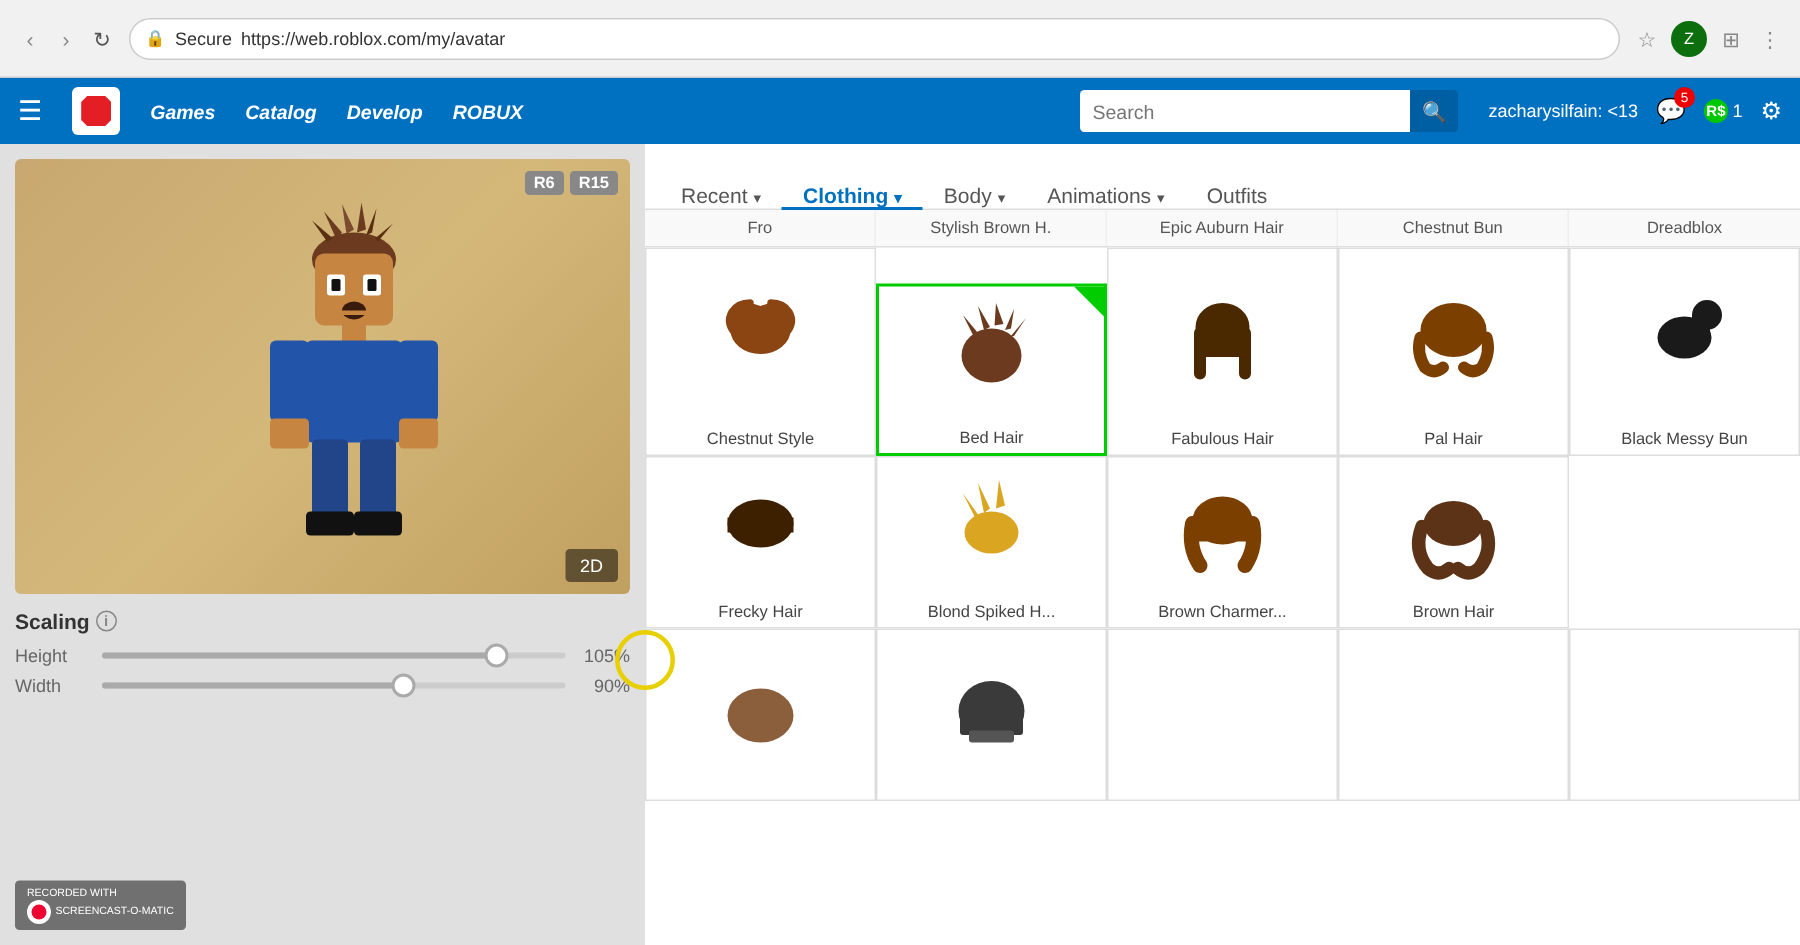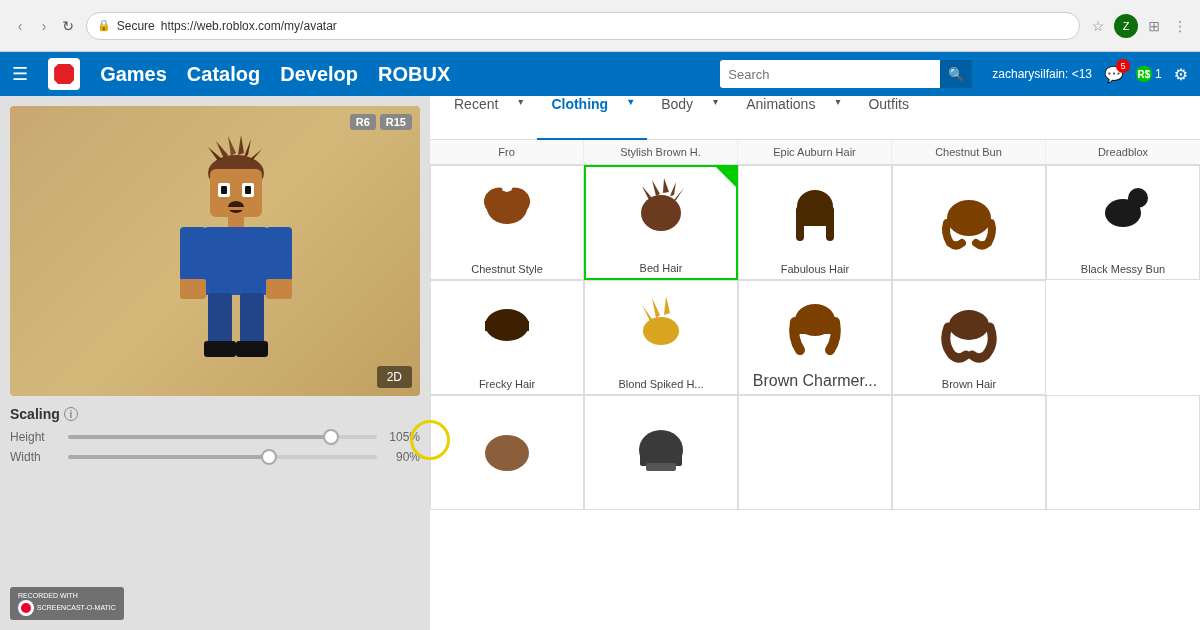--- a/index.html
+++ b/index.html
@@ -130,24 +130,25 @@
       border-radius: 4px;
     }
     .roblox-logo-inner {
       width: 20px;
       height: 20px;
       background: #e31e24;
       clip-path: polygon(20% 0%, 80% 0%, 100% 20%, 100% 80%, 80% 100%, 20% 100%, 0% 80%, 0% 20%);
     }
     .nav-item {
       color: white;
-      font-size: 20px;
+      font-size: 13px;
       font-weight: bold;
       cursor: pointer;
       text-decoration: none;
+      font-style: italic;
     }
     .nav-search {
       margin-left: auto;
       display: flex;
       align-items: center;
     }
     .nav-search input {
       height: 28px;
       width: 220px;
       border: none;
@@ -356,26 +357,26 @@
       align-items: center;
       border-bottom: 1px solid #ddd;
       padding: 0 10px;
       height: 44px;
       background: white;
     }
     .tab-item {
       padding: 0 14px;
       height: 44px;
       display: flex;
-      align-items: flex-start;
+      align-items: flex-end;
       font-size: 14px;
       color: #555;
       cursor: pointer;
       border-bottom: 2px solid transparent;
-      gap: 20px;
+      gap: 4px;
     }
     .tab-item.active {
       color: #0070c0;
       border-bottom: 2px solid #0070c0;
       font-weight: bold;
     }
     .tab-arrow { font-size: 10px; }
 
     
     .cursor-circle {
@@ -549,21 +550,21 @@
             <div style="width: 100%; flex: 1 1 0%; display: flex; align-items: center; justify-content: center; padding: 6px;">
               <svg width="70" height="70" viewBox="0 0 70 70">
                 <ellipse cx="35" cy="30" rx="20" ry="16" fill="#8B4513"></ellipse>
                 <path d="M15,30 Q10,20 20,15 Q25,10 35,14 Q45,10 50,15 Q60,20 55,30" fill="#8B4513"></path>
                 <path d="M18,32 Q12,25 16,18 Q20,12 28,12" fill="none" stroke="#8B4513" stroke-width="5" stroke-linecap="round"></path>
                 <path d="M52,32 Q58,25 54,18 Q50,12 42,12" fill="none" stroke="#8B4513" stroke-width="5" stroke-linecap="round"></path>
               </svg>
             </div>
             <div style="font-size: 11px; color: rgb(68, 68, 68); padding: 4px 6px; text-align: center; width: 100%; white-space: nowrap; overflow: hidden; text-overflow: ellipsis;">Chestnut Style</div>
           </div>
-          <div style="border: 2px solid rgb(0, 204, 0); display: flex; flex-direction: column; align-items: center; background: white; cursor: pointer; position: relative; min-height: 115px;">
+          <div style="border: 2px solid rgb(0, 204, 0); display: flex; flex-direction: column; align-items: center; background: white; cursor: pointer; position: relative; min-height: 115px; margin-top: 24px;">
             <div style="position: absolute; top: 0px; right: 0px; width: 0px; height: 0px; border-style: solid; border-width: 0px 20px 20px 0px; border-color: transparent rgb(0, 204, 0) transparent transparent;"></div>
             <div style="width: 100%; flex: 1 1 0%; display: flex; align-items: center; justify-content: center; padding: 6px;">
               <svg width="70" height="70" viewBox="0 0 70 70">
                 <ellipse cx="35" cy="35" rx="20" ry="18" fill="#6B3A1F"></ellipse>
                 <polygon points="30,18 26,2 34,16" fill="#6B3A1F"></polygon>
                 <polygon points="37,15 38,0 43,14" fill="#6B3A1F"></polygon>
                 <polygon points="44,18 50,4 48,17" fill="#6B3A1F"></polygon>
                 <polygon points="23,22 16,8 26,20" fill="#6B3A1F"></polygon>
                 <polygon points="50,22 58,10 48,22" fill="#6B3A1F"></polygon>
               </svg>
@@ -582,20 +583,21 @@
             <div style="font-size: 11px; color: rgb(68, 68, 68); padding: 4px 18px; text-align: center; width: 100%; white-space: nowrap; overflow: hidden; text-overflow: ellipsis;">Fabulous Hair</div>
           </div>
           <div style="border: 1px solid rgb(221, 221, 221); display: flex; flex-direction: column; align-items: center; background: white; cursor: pointer; position: relative; min-height: 115px;">
             <div style="width: 100%; flex: 1 1 0%; display: flex; align-items: center; justify-content: center; padding: 6px;">
               <svg width="70" height="70" viewBox="0 0 70 70">
                 <ellipse cx="35" cy="30" rx="22" ry="18" fill="#7B3F00"></ellipse>
                 <path d="M13,35 Q10,45 16,55 Q22,60 28,55" fill="none" stroke="#7B3F00" stroke-width="8" stroke-linecap="round"></path>
                 <path d="M57,35 Q60,45 54,55 Q48,60 42,55" fill="none" stroke="#7B3F00" stroke-width="8" stroke-linecap="round"></path>
               </svg>
             </div>
+            <div style="font-size: 11px; color: rgb(68, 68, 68); padding: 4px 6px; text-align: center; width: 100%; white-space: nowrap; overflow: hidden; text-overflow: ellipsis;">Pal Hair</div>
           </div>
           <div style="border: 1px solid rgb(221, 221, 221); display: flex; flex-direction: column; align-items: center; background: white; cursor: pointer; position: relative; min-height: 115px;">
             <div style="width: 100%; flex: 1 1 0%; display: flex; align-items: center; justify-content: center; padding: 6px;">
               <svg width="70" height="70" viewBox="0 0 70 70">
                 <ellipse cx="35" cy="35" rx="18" ry="14" fill="#1a1a1a"></ellipse>
                 <ellipse cx="50" cy="20" rx="10" ry="10" fill="#1a1a1a"></ellipse>
                 <rect x="40" y="20" width="12" height="15" fill="#1a1a1a"></rect>
               </svg>
             </div>
             <div style="font-size: 11px; color: rgb(68, 68, 68); padding: 4px 6px; text-align: center; width: 100%; white-space: nowrap; overflow: hidden; text-overflow: ellipsis;">Black Messy Bun</div>
@@ -624,21 +626,21 @@
           </div>
           <div style="border: 1px solid rgb(221, 221, 221); display: flex; flex-direction: column; align-items: center; background: white; cursor: pointer; position: relative; min-height: 115px;">
             <div style="width: 100%; flex: 1 1 0%; display: flex; align-items: center; justify-content: center; padding: 6px;">
               <svg width="70" height="70" viewBox="0 0 70 70">
                 <ellipse cx="35" cy="30" rx="20" ry="16" fill="#7B3F00"></ellipse>
                 <path d="M15,32 Q12,48 20,60" fill="none" stroke="#7B3F00" stroke-width="10" stroke-linecap="round"></path>
                 <path d="M55,32 Q58,48 50,60" fill="none" stroke="#7B3F00" stroke-width="10" stroke-linecap="round"></path>
                 <rect x="16" y="30" width="38" height="14" fill="#7B3F00"></rect>
               </svg>
             </div>
-            <div style="font-size: 16px; color: rgb(68, 68, 68); padding: 4px 6px; text-align: center; width: 100%; white-space: nowrap; overflow: hidden; text-overflow: ellipsis;">Brown Charmer...</div>
+            <div style="font-size: 11px; color: rgb(68, 68, 68); padding: 4px 6px; text-align: center; width: 100%; white-space: nowrap; overflow: hidden; text-overflow: ellipsis;">Brown Charmer...</div>
           </div>
           <div style="border: 1px solid rgb(221, 221, 221); display: flex; flex-direction: column; align-items: center; background: white; cursor: pointer; position: relative; min-height: 115px;">
             <div style="width: 100%; flex: 1 1 0%; display: flex; align-items: center; justify-content: center; padding: 6px;">
               <svg width="70" height="70" viewBox="0 0 70 70">
                 <ellipse cx="35" cy="32" rx="20" ry="15" fill="#5C3317"></ellipse>
                 <path d="M14,34 Q8,50 18,62 Q25,68 32,62" fill="none" stroke="#5C3317" stroke-width="9" stroke-linecap="round"></path>
                 <path d="M56,34 Q62,50 52,62 Q45,68 38,62" fill="none" stroke="#5C3317" stroke-width="9" stroke-linecap="round"></path>
               </svg>
             </div>
             <div style="font-size: 11px; color: rgb(68, 68, 68); padding: 4px 6px; text-align: center; width: 100%; white-space: nowrap; overflow: hidden; text-overflow: ellipsis;">Brown Hair</div>

